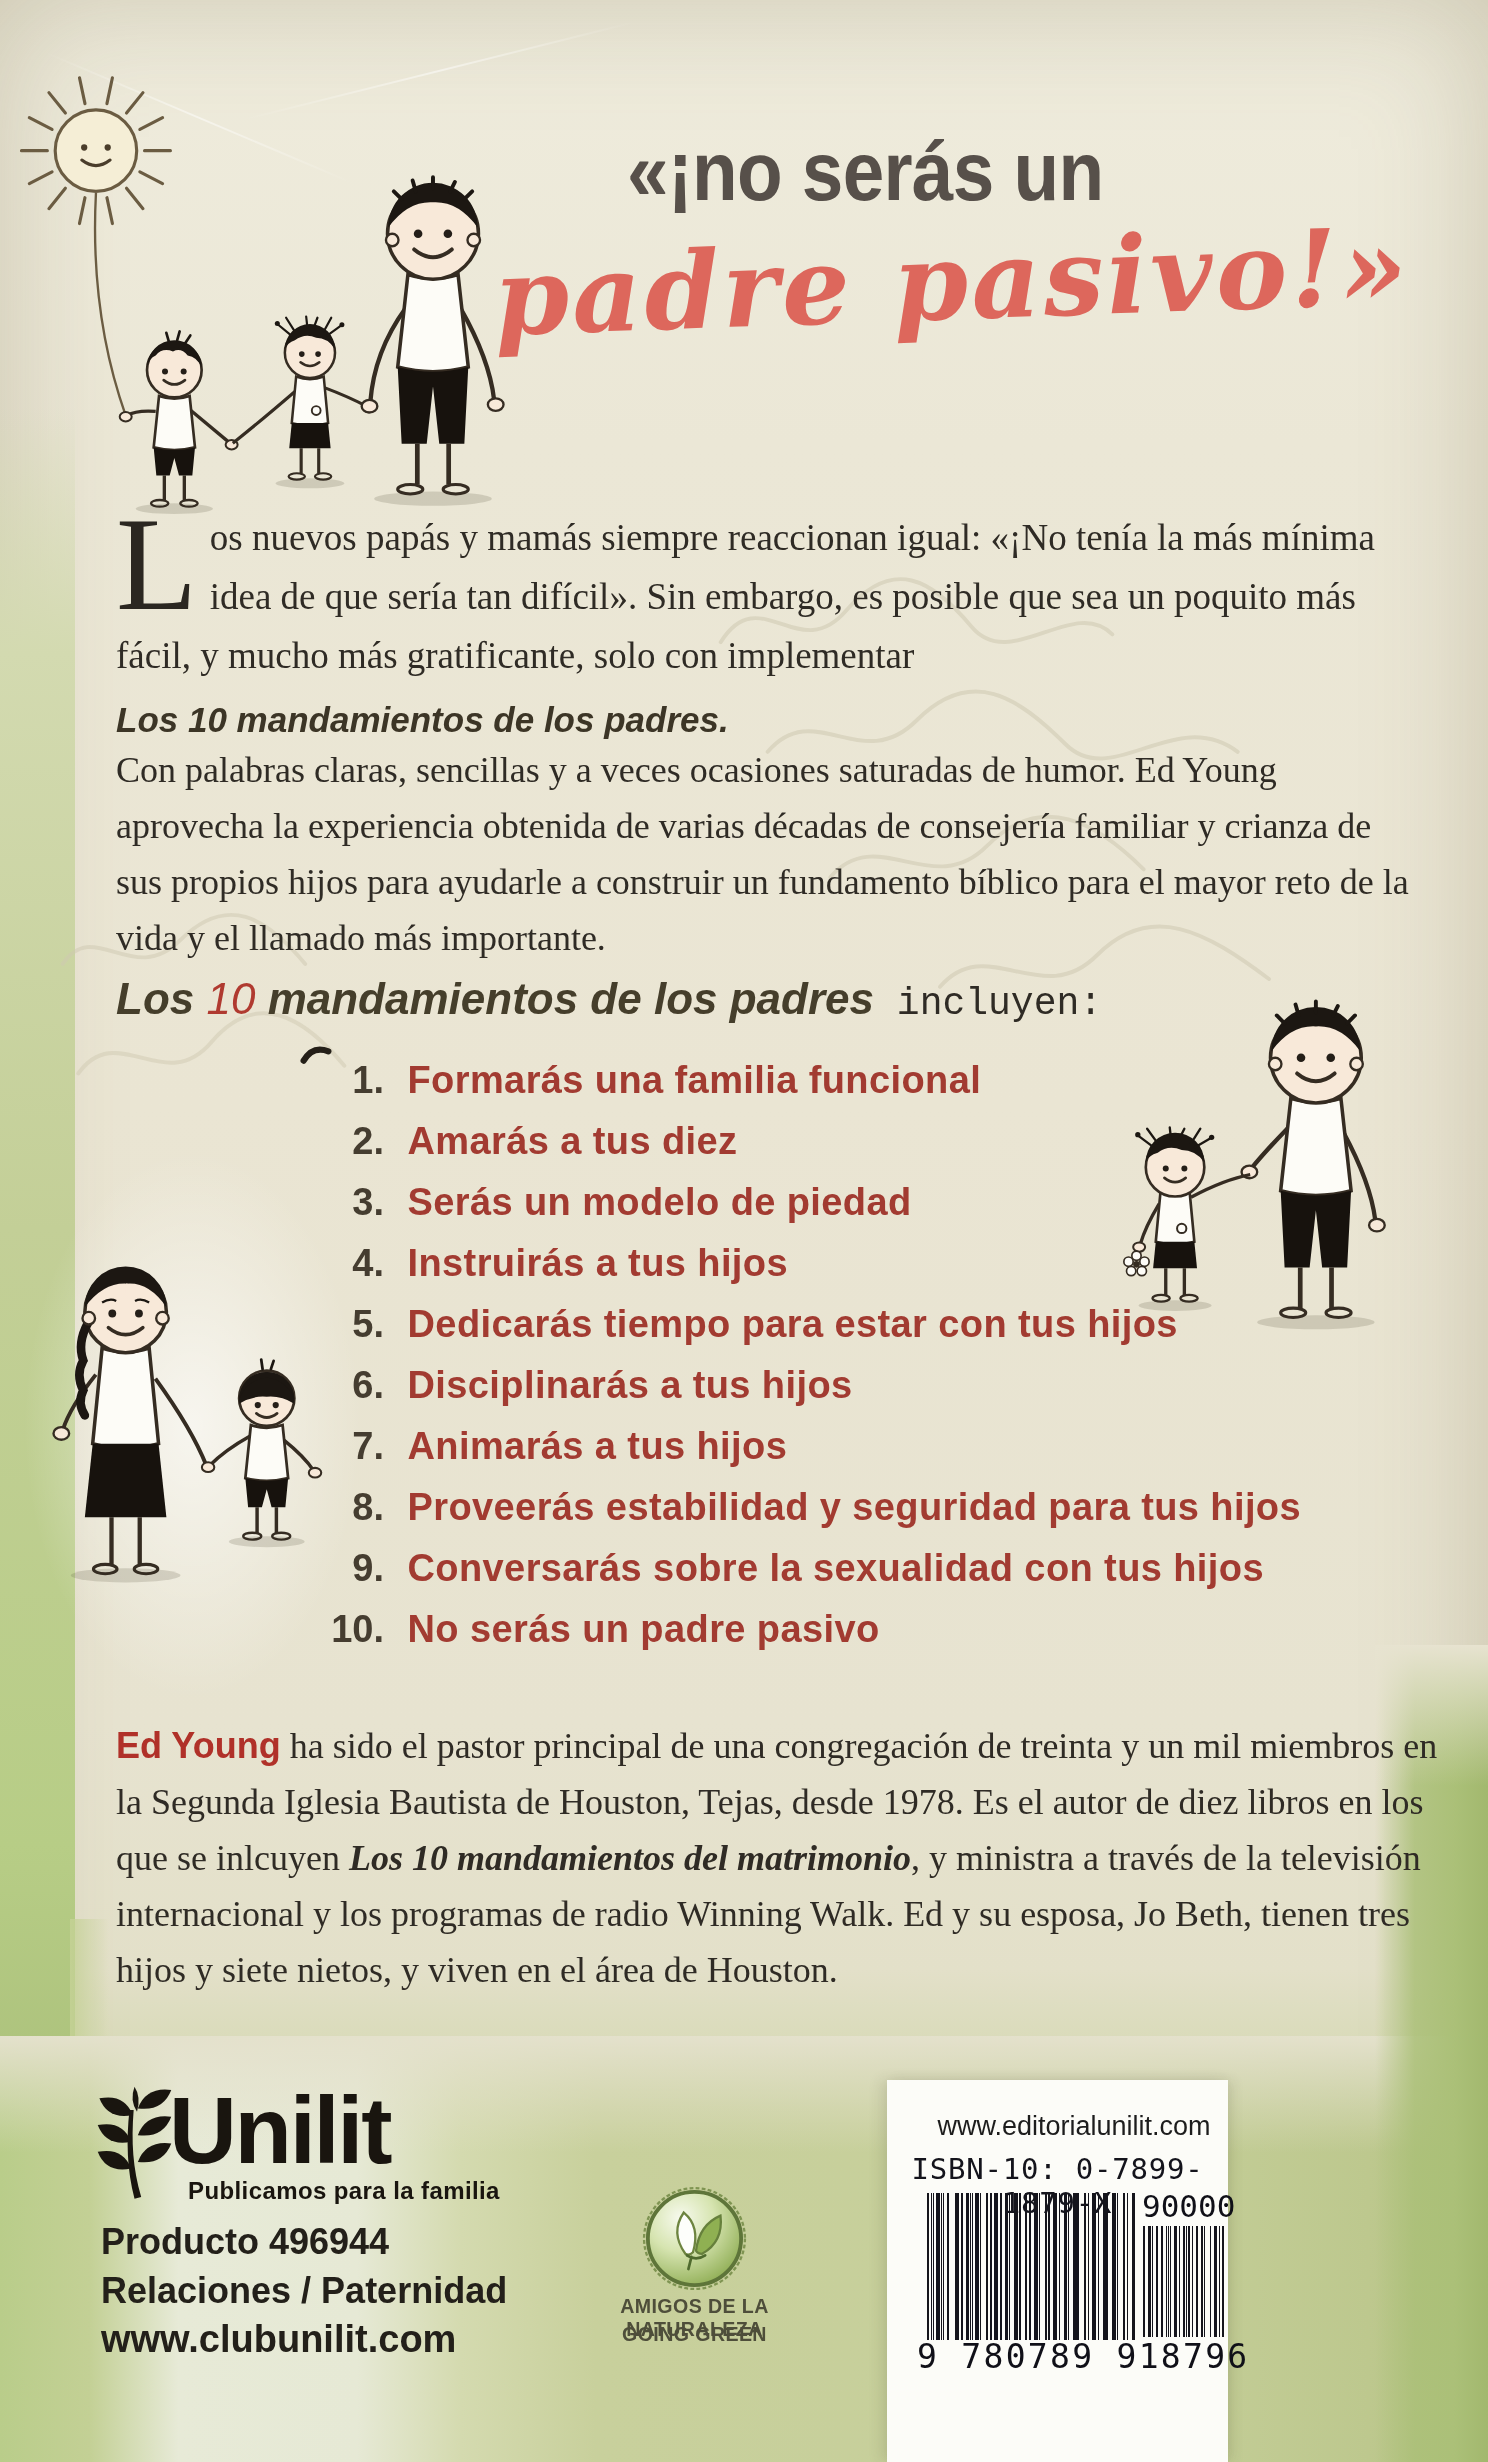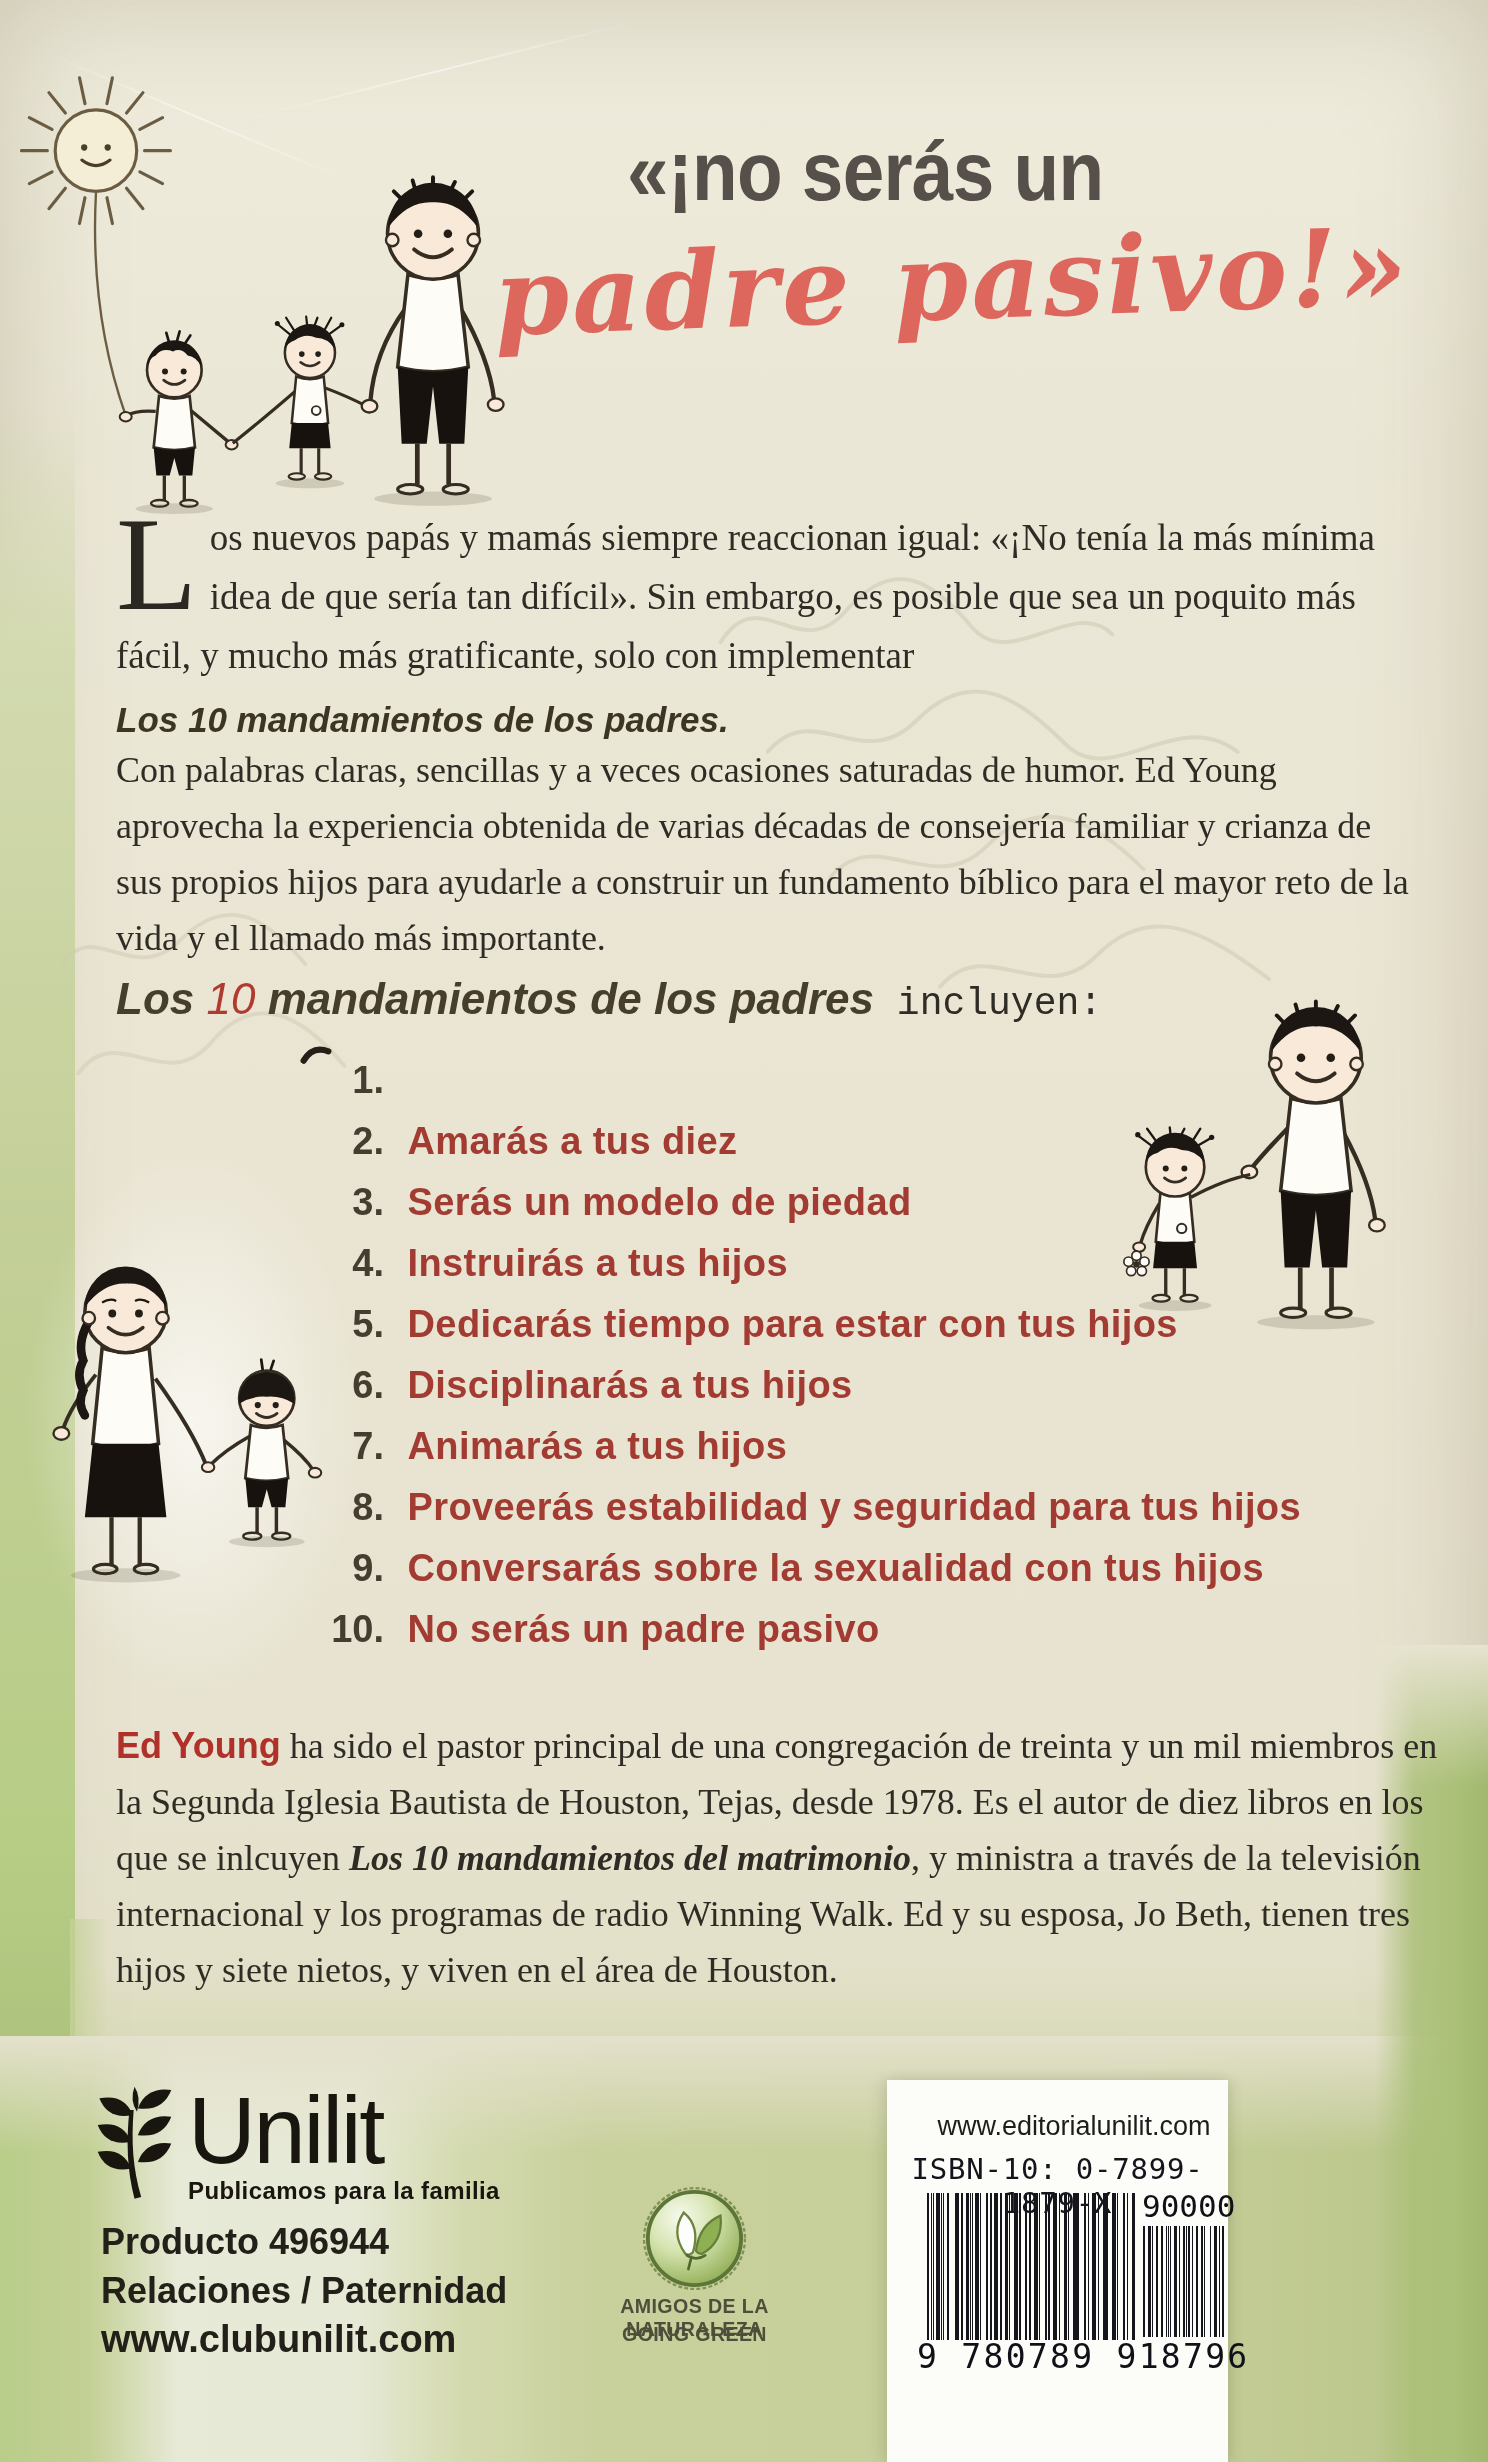--- a/index.html
+++ b/index.html
@@ -81,22 +81,22 @@
   .commandments{left:288px;top:1059px;width:1112px;}
   .cmd-row{display:flex;align-items:baseline;height:39px;margin-bottom:22px;
     font-family:"Liberation Sans",sans-serif;font-weight:bold;font-size:38px;}
   .cmd-num{width:96px;text-align:right;padding-right:23.5px;color:#453d30;flex:none;}
   .cmd-text{color:#a23b31;letter-spacing:0.4px;white-space:nowrap;}
   
   .bio{top:1718px;line-height:56px;font-size:36px;width:1324px;}
   .bio-author{font-family:"Liberation Sans",sans-serif;font-weight:bold;color:#b03129;}
   .bio-book{font-style:italic;font-weight:bold;}
   
-  .unilit-name{left:188px;top:2077px;font-family:"Liberation Sans",sans-serif;
-    font-weight:normal;font-size:94px;letter-spacing:-2.3px;color:#19150f;}
+  .unilit-name{left:169px;top:2077px;font-family:"Liberation Sans",sans-serif;
+    font-weight:bold;font-size:94px;letter-spacing:-2.3px;color:#19150f;}
   .unilit-tagline{left:188px;top:2177px;font-family:"Liberation Sans",sans-serif;
     font-weight:bold;font-size:24px;color:#19150f;letter-spacing:0.4px;}
   .pub-line{left:101px;font-family:"Liberation Sans",sans-serif;font-weight:bold;color:#23201a;}
   .pub-product{top:2221px;font-size:36px;}
   .pub-category{top:2270px;font-size:36px;}
   .pub-site{top:2318px;font-size:38px;}
   
   .eco-text{font-family:"Liberation Sans",sans-serif;font-weight:bold;color:#4e4e3a;
     text-align:center;left:581px;width:227px;font-size:19.6px;letter-spacing:0.4px;}
   .eco1{top:2295px;} .eco2{top:2323px;}
@@ -240,20 +240,21 @@
     <span class="lh-bold">Los </span><span class="lh-num">10 </span><span class="lh-bold">mandamientos de los padres</span><span class="lh-tail"> incluyen:</span>
   </div>
 
   <svg class="abs" style="left:299px;top:1042px;" width="34" height="25" viewBox="0 0 44 32">
     <path d="M6 24 Q 18 4 38 12" fill="none" stroke="#241f18" stroke-width="8" stroke-linecap="round"></path>
   </svg>
 
   <div class="abs commandments">
     <div class="cmd-row">
         <span class="cmd-num">1.</span>
+        <span class="cmd-text">Formarás una familia funcional</span>
       </div>
     <div class="cmd-row">
         <span class="cmd-num">2.</span>
         <span class="cmd-text">Amarás a tus diez</span>
       </div>
     <div class="cmd-row">
         <span class="cmd-num">3.</span>
         <span class="cmd-text">Serás un modelo de piedad</span>
       </div>
     <div class="cmd-row">

